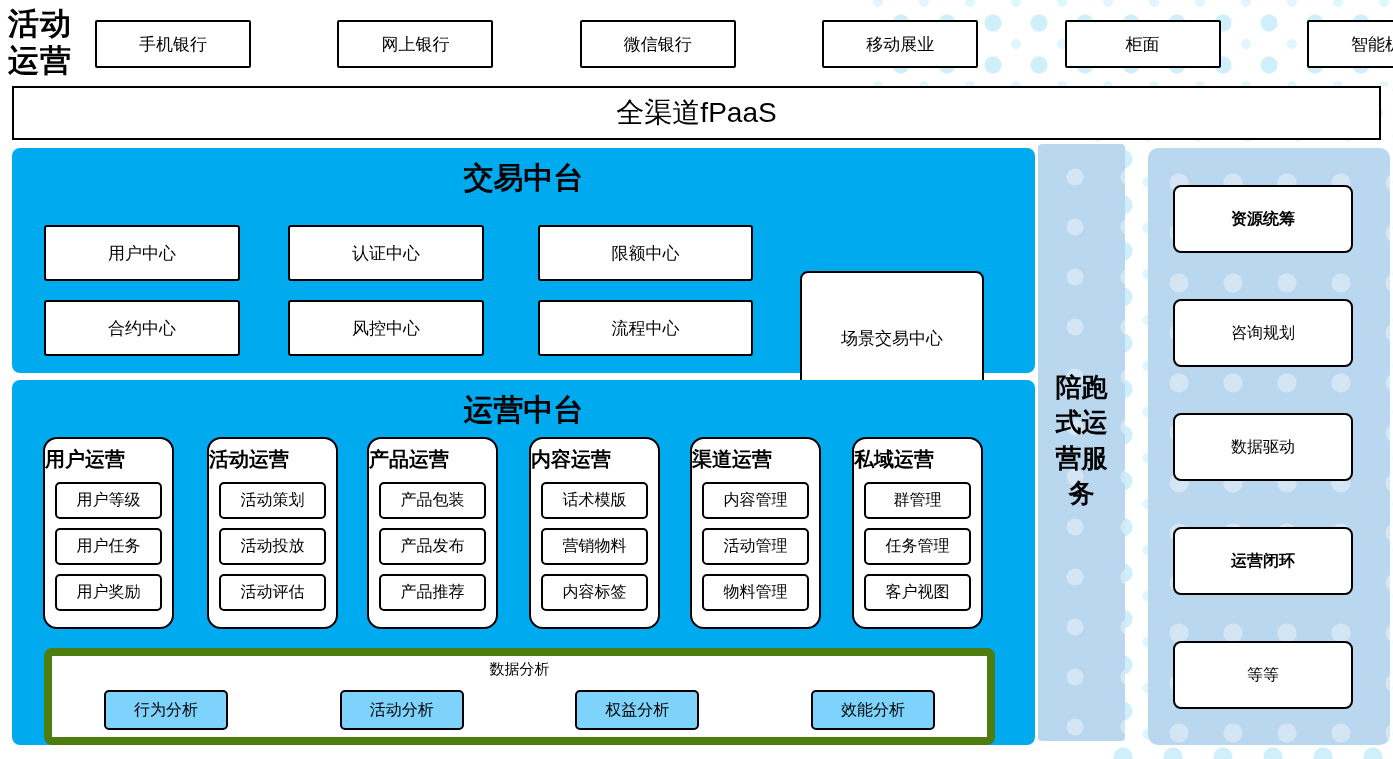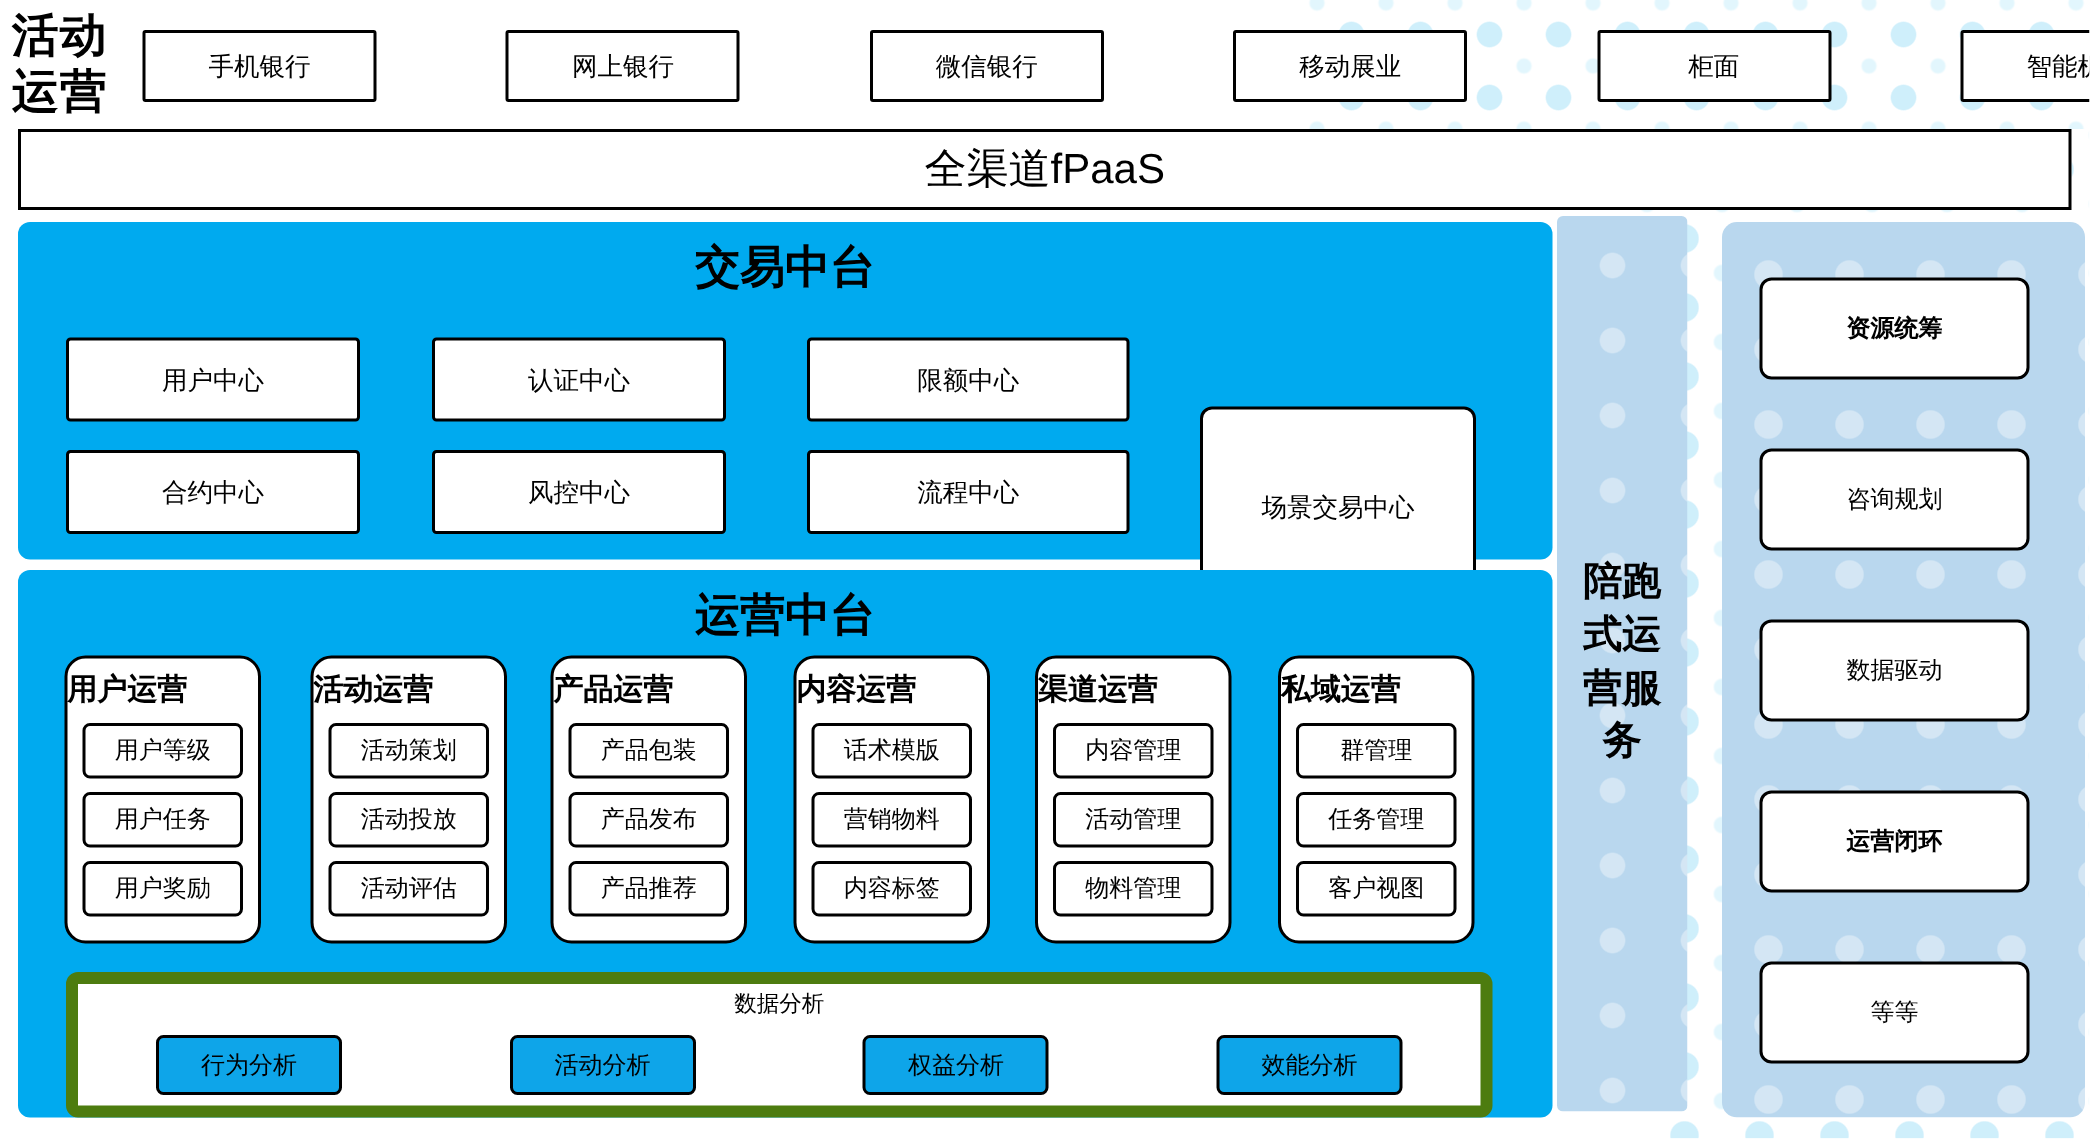--- a/index.html
+++ b/index.html
@@ -97,21 +97,21 @@
     background:#fff;border:8px solid #4d7c0f;border-radius:8px;
   }
   .analysis-title{
     text-align:center;margin-top:4px;font-size:15px;font-weight:500;
   }
   .analysis-items{
     position:absolute;left:52px;right:52px;top:34px;height:40px;
     display:flex;justify-content:space-between;
   }
   .analysis-box{
-    width:120px;height:36px;background:#0ea5e9;border:2px solid #000;border-radius:5px;
+    width:120px;height:36px;background:#7dd3fc;border:2px solid #000;border-radius:5px;
     display:flex;align-items:center;justify-content:center;font-size:16px;font-weight:500;
   }
   
   .companion{
     position:absolute;left:1038px;top:144px;width:87px;height:597px;z-index:1;
     background-color:#b9d7ee;border-radius:4px;
     background-image:radial-gradient(circle, rgba(255,255,255,0.38) 8px, transparent 9px);
     background-size:54px 50px;background-position:10px 8px;
     display:flex;align-items:center;justify-content:center;font-family:Liberation Mono, monospace;
   }

